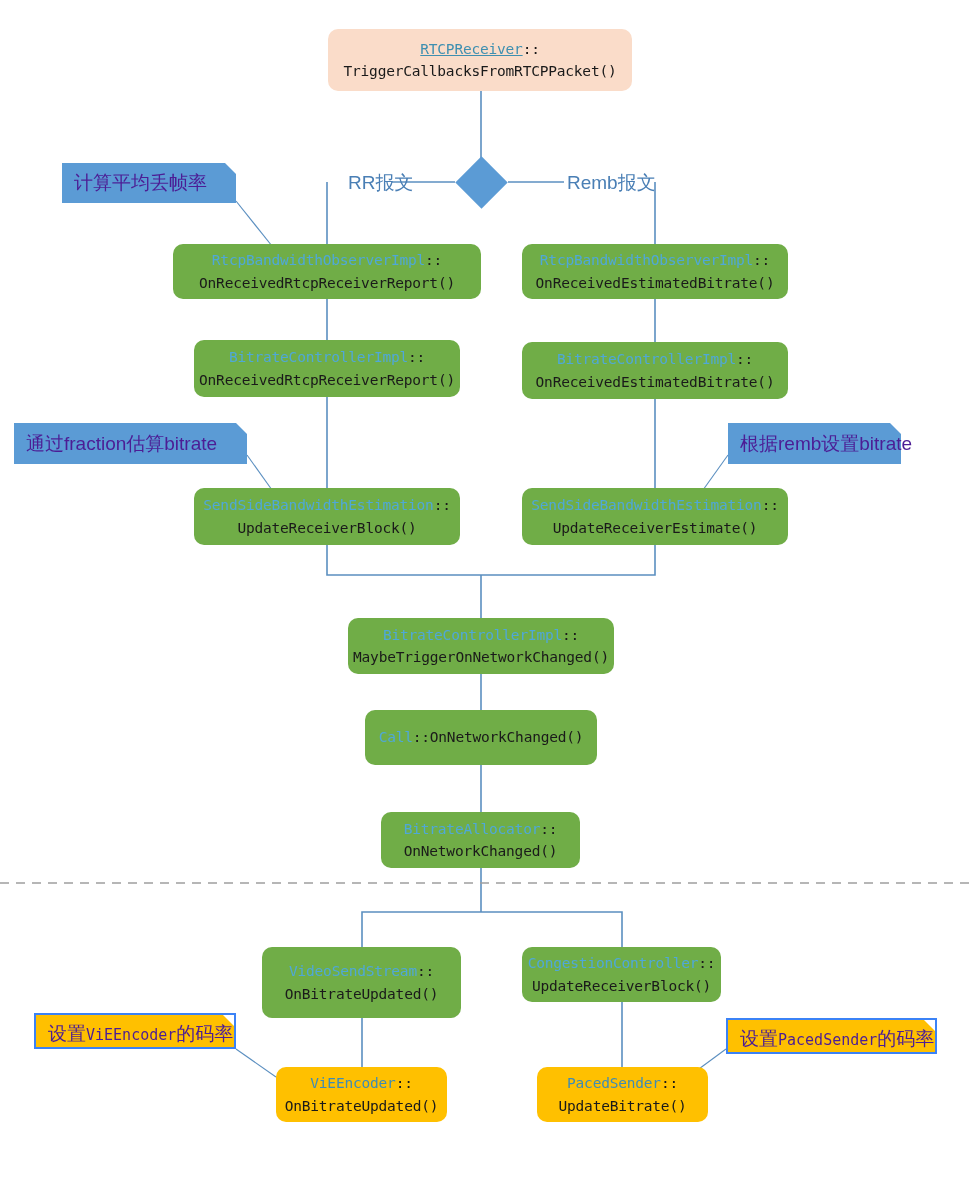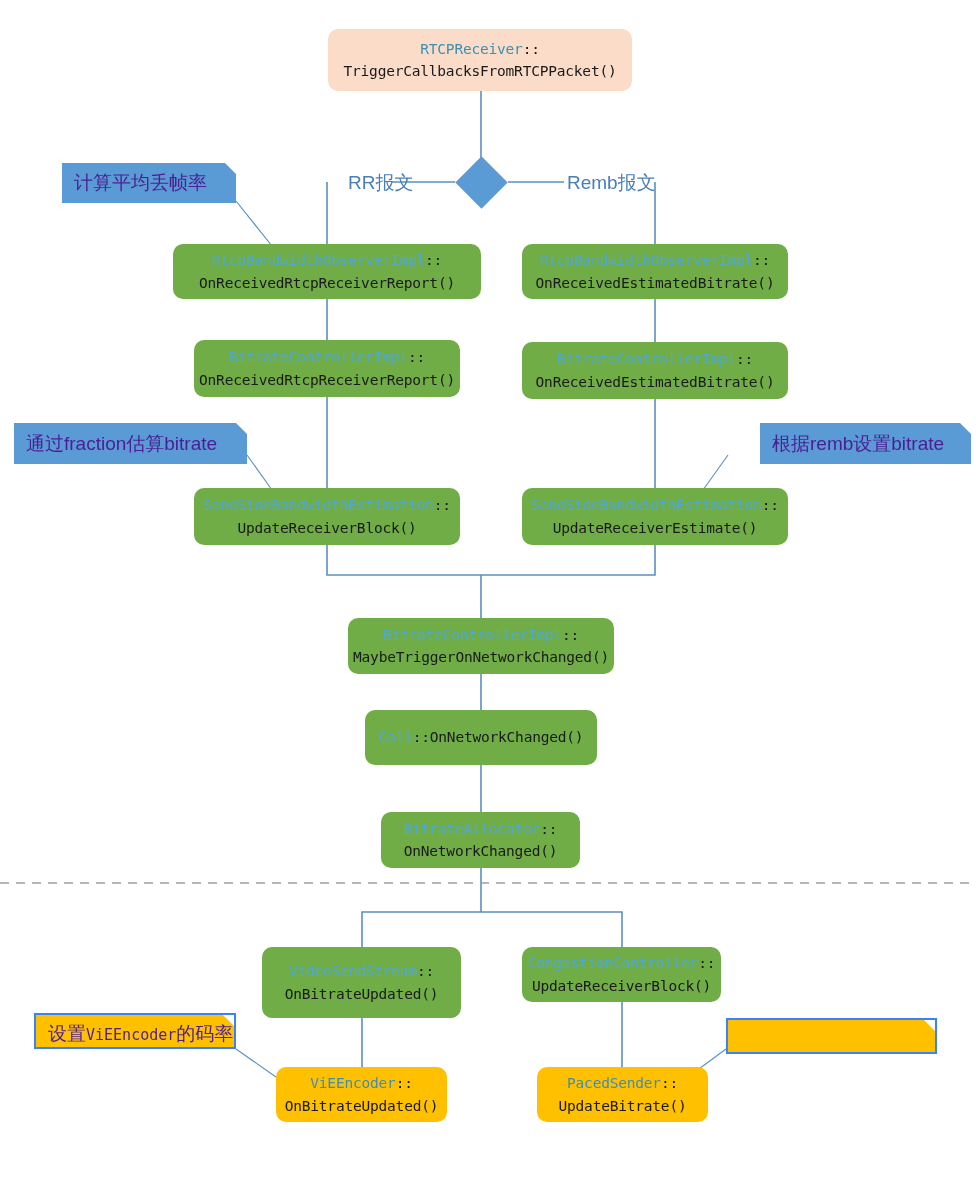--- a/index.html
+++ b/index.html
@@ -47,21 +47,21 @@
     color: #3f8cb5;
   }
   .node .sep {
     color: #1a1a1a;
   }
   .node-peach { background: #fadcc9; }
   .node-green { background: #70ad47; }
   .node-orange{ background: #ffc000; }
   .node-green .cls { color: #4fa8d8; }
   .node-orange .cls { color: #3f8cb5; }
-  .node-peach .cls { color: #3e8fb0; }
+  .node-peach .cls { color: #3e8fb0; text-decoration: underline; }
 
   .node .line1, .node .line2 { display: block; white-space: nowrap; }
 
   
   .diamond {
     position: absolute;
     background: #5b9bd5;
     transform: rotate(45deg);
   }
 
@@ -229,27 +229,28 @@
   <div class="callout callout-blue" style="left:62px; top:163px; width:174px; height:40px;">
     <span>计算平均丢帧率</span>
     <span class="fold" style="border-top:11px solid #ffffff; border-left:11px solid transparent;"></span>
   </div>
 
   <div class="callout callout-blue" style="left:14px; top:423px; width:233px; height:41px;">
     <span>通过fraction估算bitrate</span>
     <span class="fold" style="border-top:11px solid #ffffff; border-left:11px solid transparent;"></span>
   </div>
 
-  <div class="callout callout-blue" style="left:760px; top:423px; width:211px; height:41px;text-align:right;">
+  <div class="callout callout-blue" style="left:728px; top:423px; width:173px; height:41px;text-align:right;">
     <span>根据remb设置bitrate</span>
     <span class="fold" style="border-top:11px solid #ffffff; border-left:11px solid transparent;"></span>
   </div>
 
   <div class="callout callout-orange" style="left:34px; top:1013px; width:202px; height:36px;">
     <span><span>设置</span><span class="mono">ViEEncoder</span><span>的码率</span></span>
     <span class="fold" style="border-top:11px solid #ffffff; border-left:11px solid transparent;"></span>
   </div>
 
   <div class="callout callout-orange" style="left:726px; top:1018px; width:211px; height:36px;">
+    <span><span>设置</span><span class="mono">PacedSender</span><span>的码率</span></span>
     <span class="fold" style="border-top:11px solid #ffffff; border-left:11px solid transparent;"></span>
   </div>
 
 </div>
 
 </body></html>

